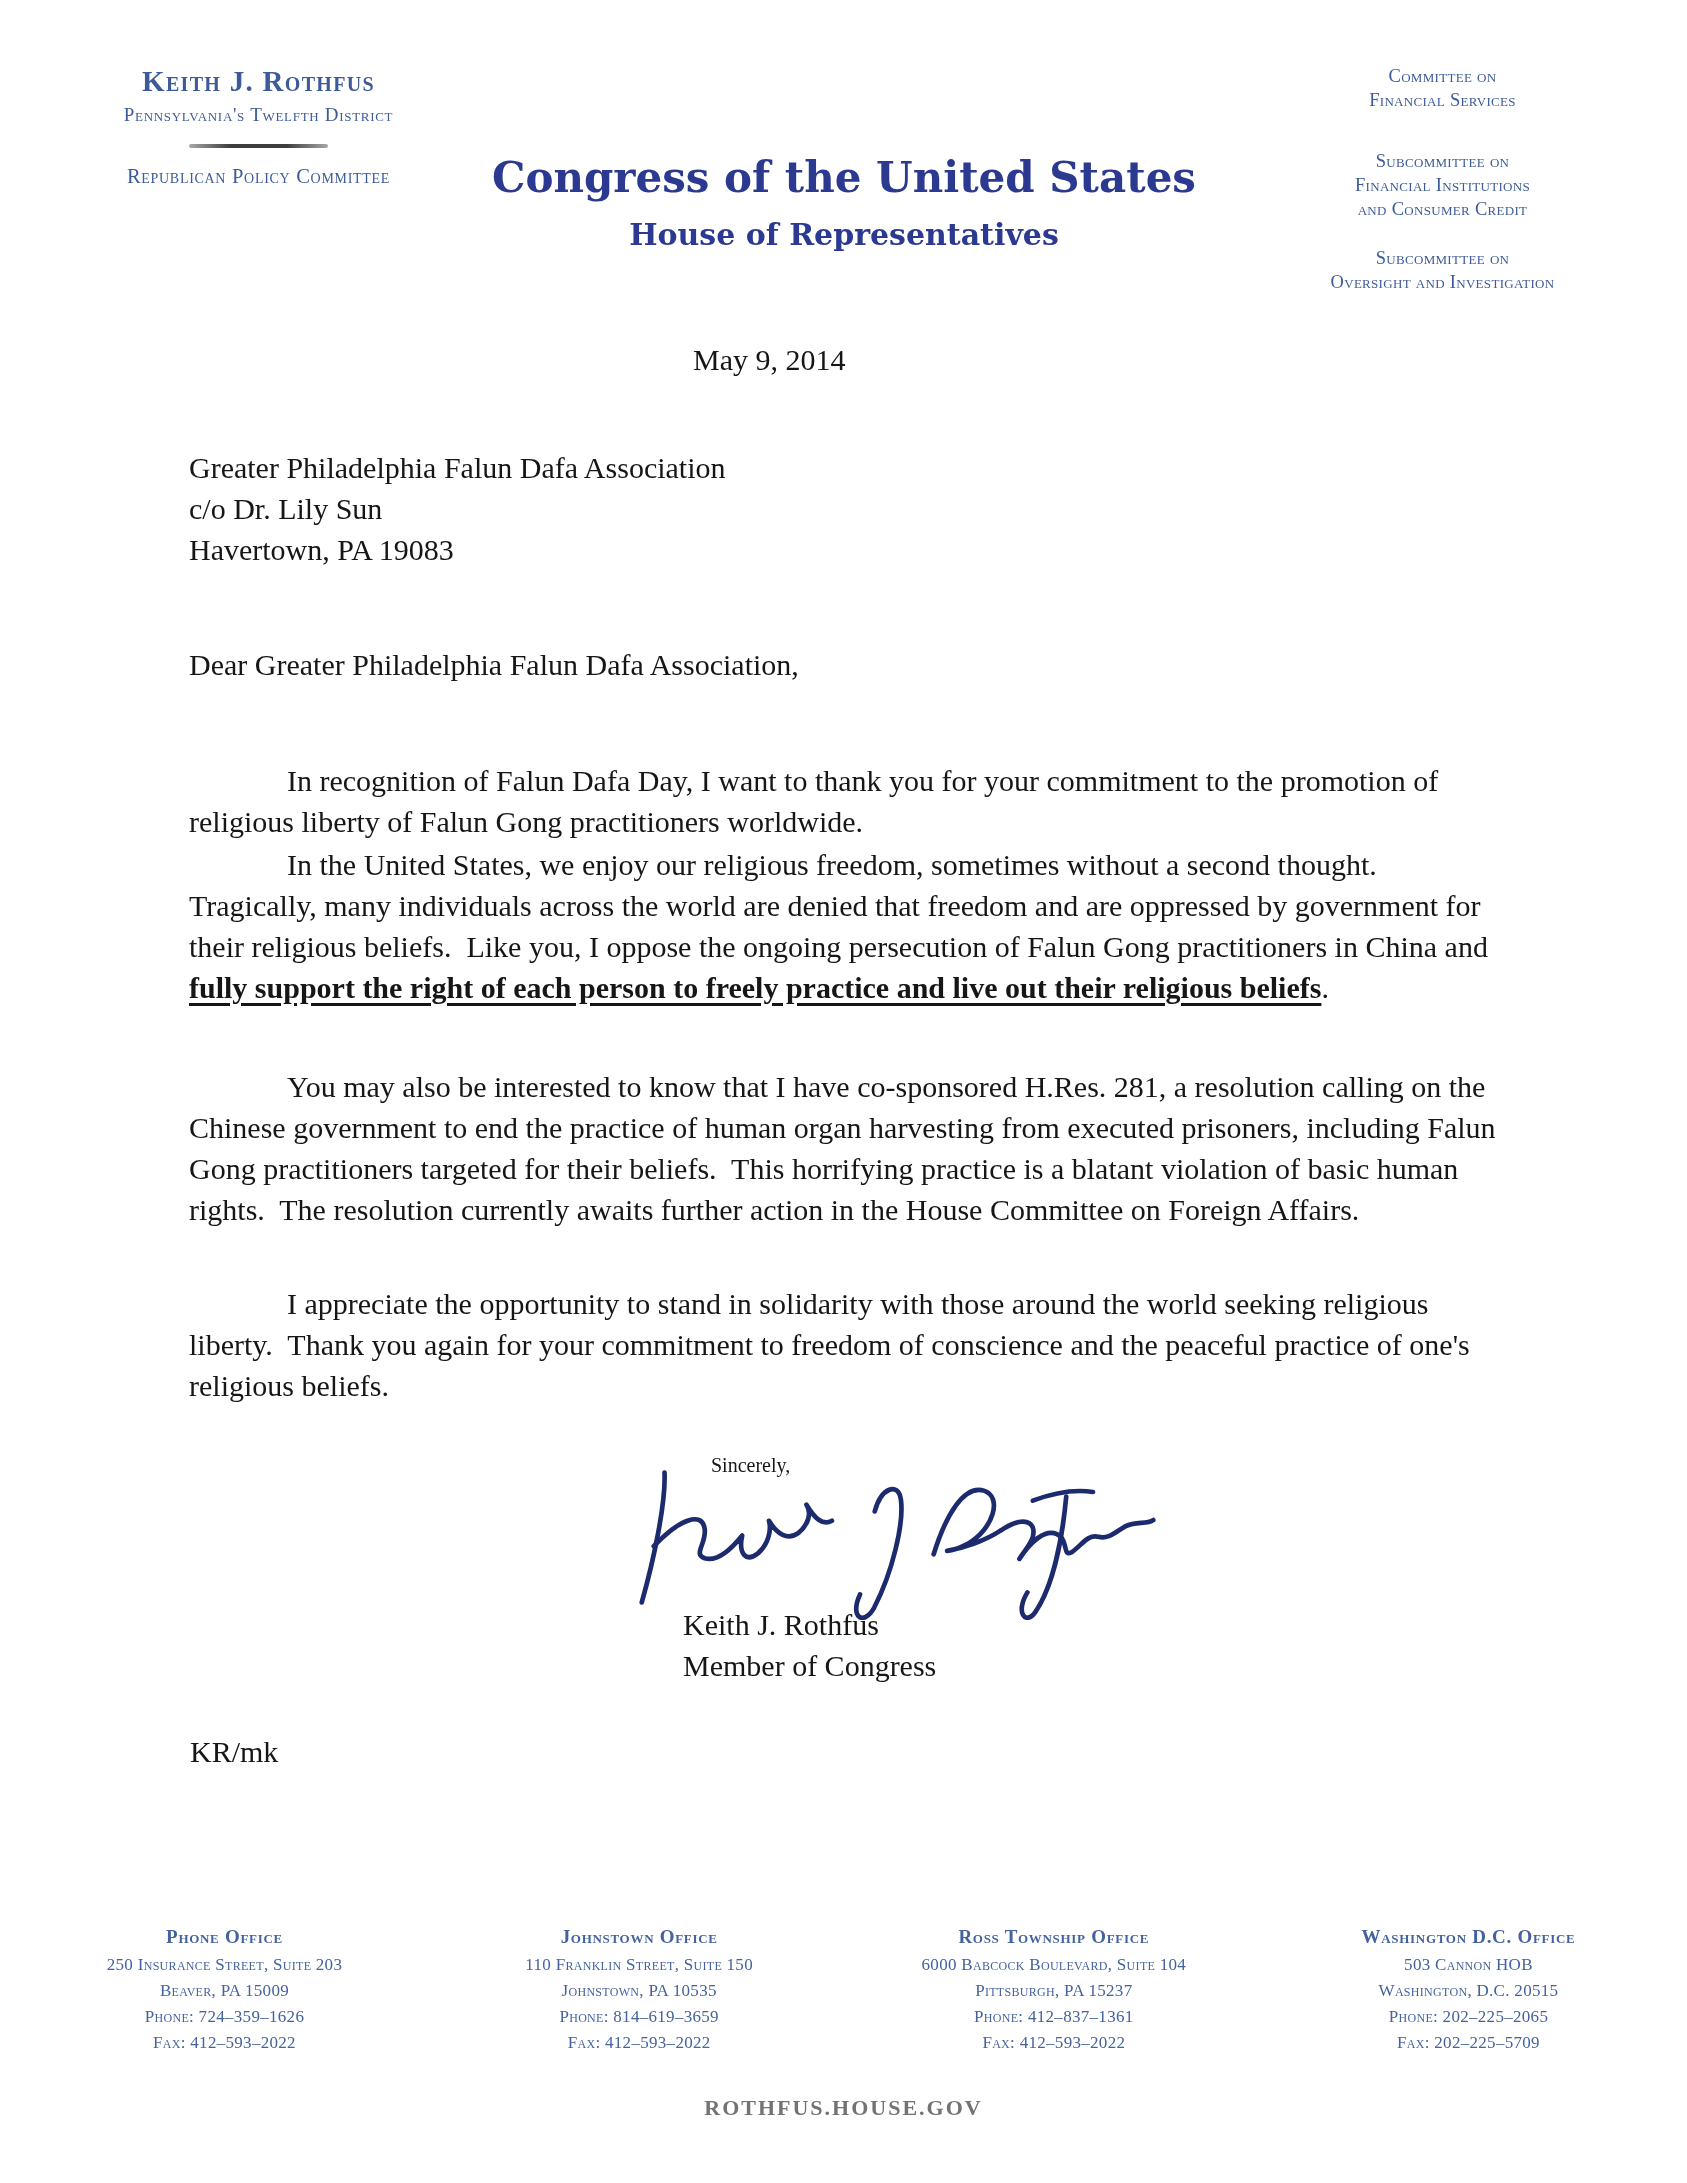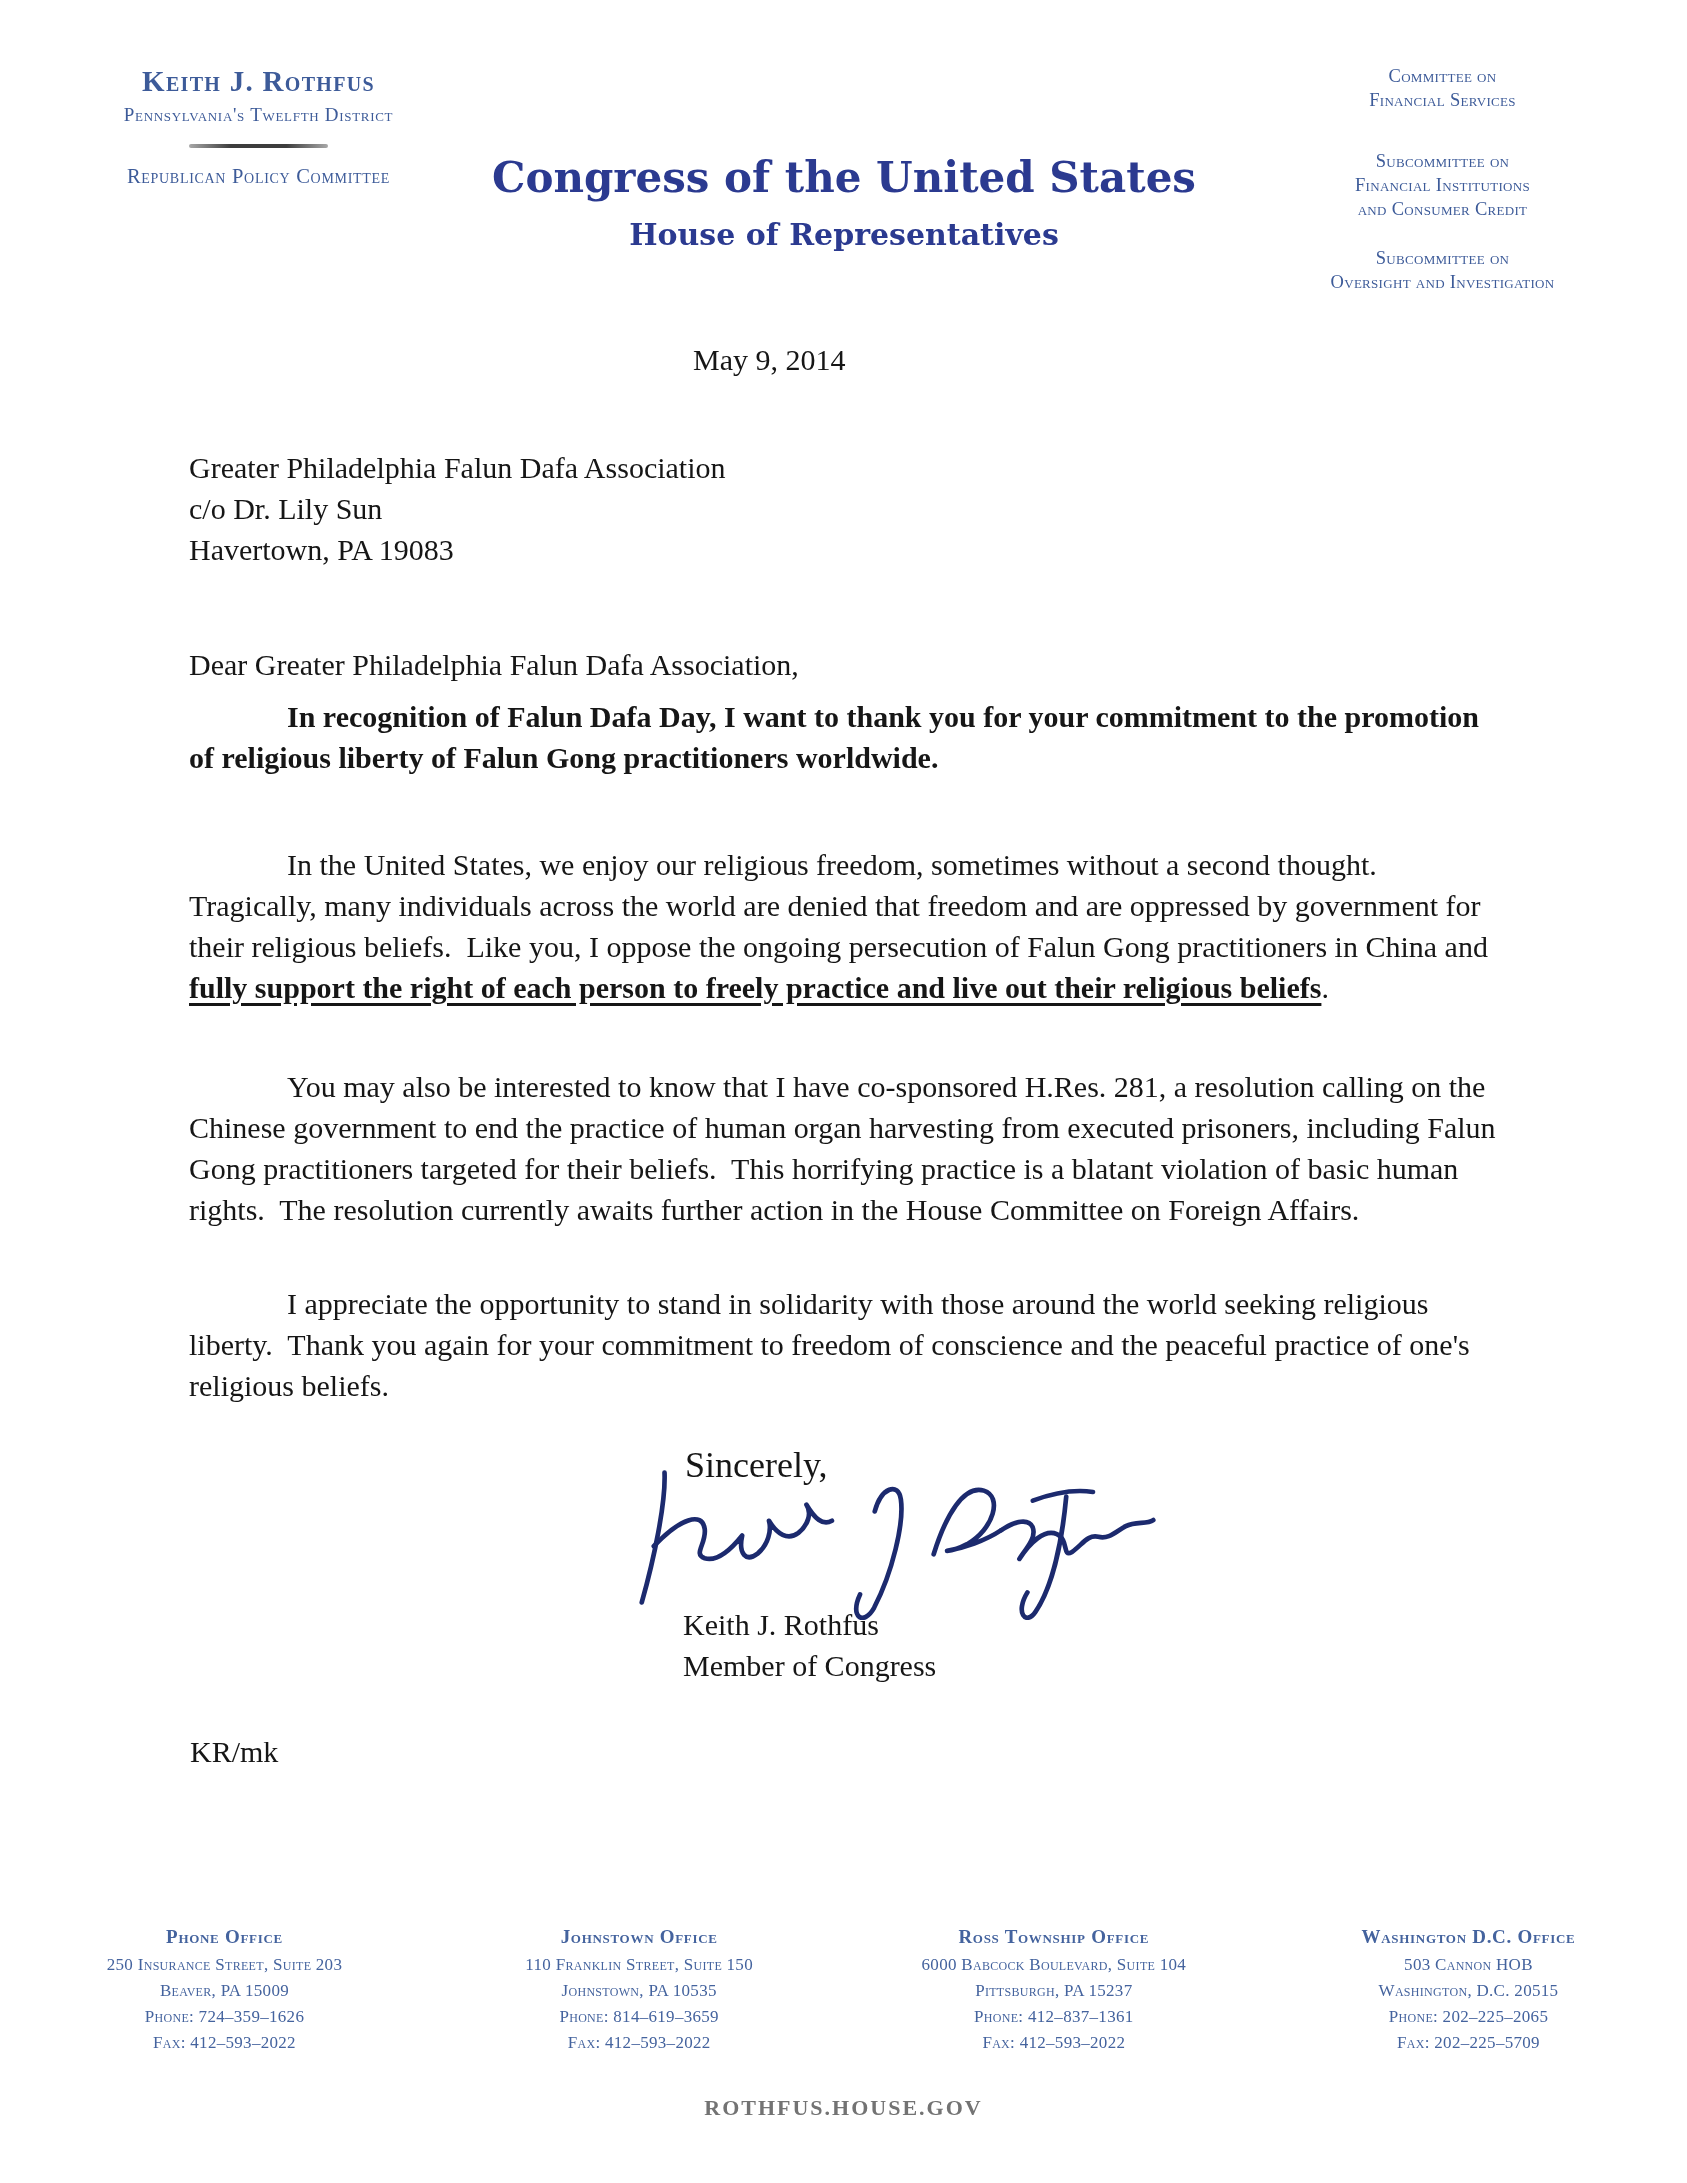--- a/index.html
+++ b/index.html
@@ -32,32 +32,32 @@
 
   
   .date       { position:absolute; left:693px; top:339px;  font-size:30px; line-height:41px; }
   .recipient  { position:absolute; left:189px;  top:447px;  font-size:30px; line-height:41px; }
   .salutation { position:absolute; left:189px;  top:644px;  font-size:30px; line-height:41px; white-space:pre-wrap; }
 
   .para {
     position:absolute; left:189px; width:1317px; margin:0;
     font-size:30px; line-height:41px; text-indent:98px; white-space:pre-wrap;
   }
-  .p1 { top:696px;font-weight:bold; }
+  .p1 { top:760px; }
   .p2 { top:844px; }
   .p3 { top:1066px; }
   .p4 { top:1283px; }
   .emph {
     font-weight:bold;
     text-decoration:underline;
     text-decoration-thickness:2.6px;
     text-underline-offset:5.3px;
   }
 
-  .closing  { position:absolute; left:685px; top:1445px; font-size:36px; line-height:41px; }
+  .closing  { position:absolute; left:711px; top:1445px; font-size:20px; line-height:41px; }
   .signature { position:absolute; left:619px; top:1459px; width:549px; height:161px; }
   .signature path { fill:none; stroke:#1c2a6e; stroke-width:7; stroke-linecap:round; stroke-linejoin:round; }
   .signer   { position:absolute; left:683px; top:1604px; font-size:30px; line-height:41px; }
   .initials { position:absolute; left:190px;  top:1731px; font-size:30px; line-height:41px; }
 
   
   .footer {
     position:absolute; left:46px; top:1924px; width:1601px;
     display:flex; justify-content:space-between;
   }

